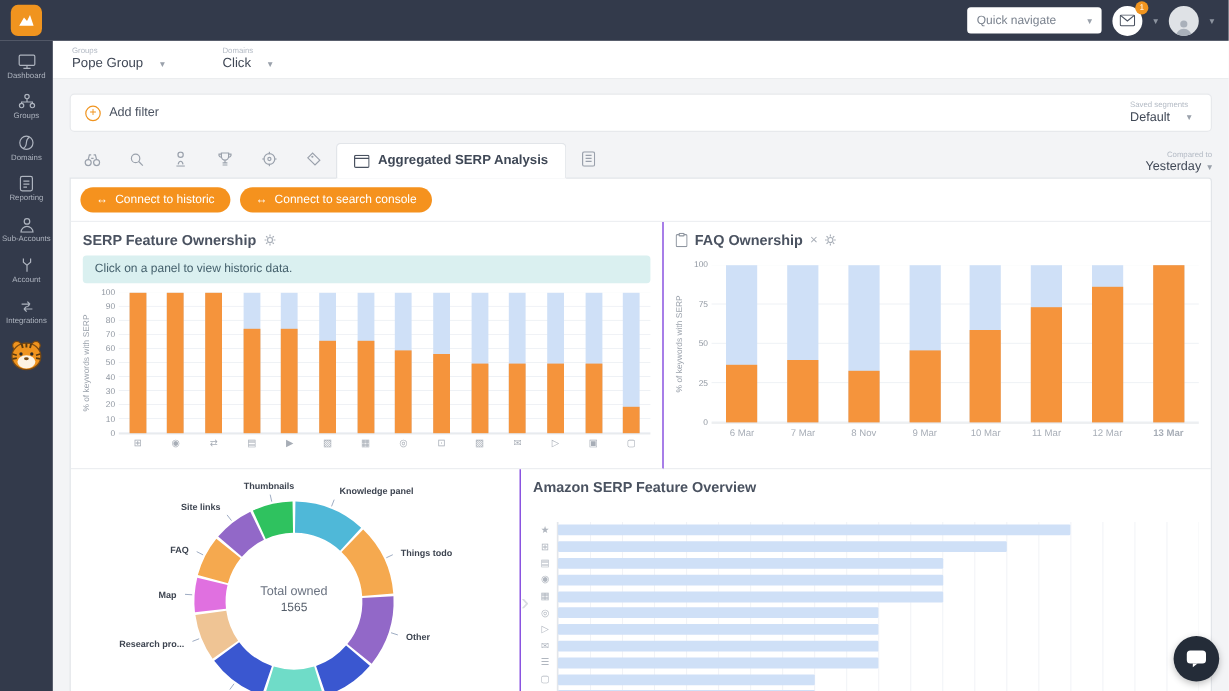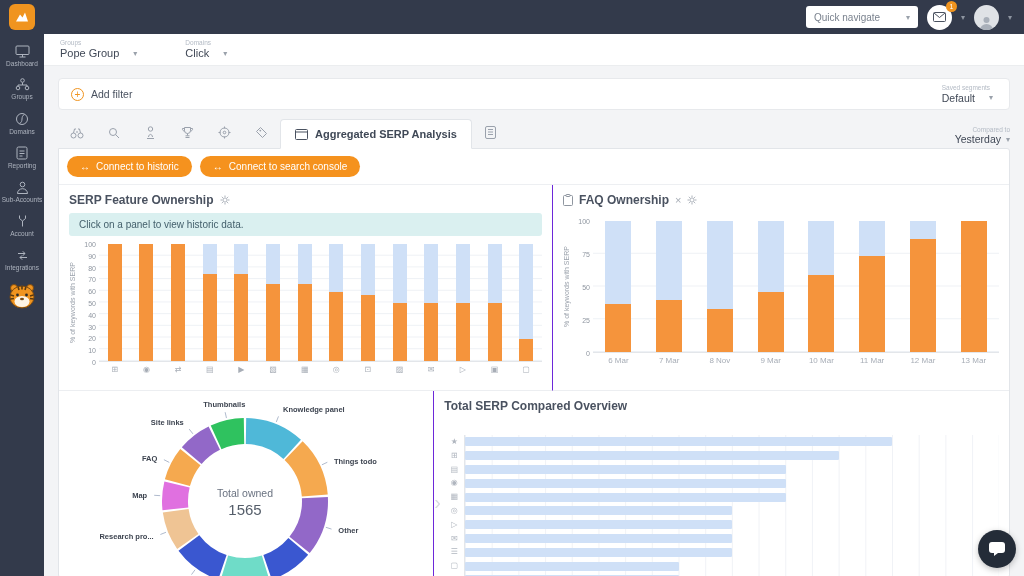--- a/index.html
+++ b/index.html
@@ -75,21 +75,21 @@
           background-image:linear-gradient(to top, #eef1f5 1px, transparent 1px); }
   .col { position:relative; height:100%; cursor:pointer; }
   .colbg,.colfg { position:absolute; bottom:0; left:0; width:100%; }
   .xlabels { display:flex; justify-content:space-around; margin-top:3px; }
   .xl { font-size:8px; color:#a7adb6; text-align:center; }
   .xl-txt { font-size:7px; color:#8f96a0; }
   
   .donut-wrap { position:relative; }
   .donut-center { position:absolute; text-align:center; width:120px; pointer-events:none; }
   .dc-label { font-size:10.5px; color:#6a7280; }
-  .dc-value { font-size:15px; color:#555e6a; margin-top:2px; }
+  .dc-value { font-size:10px; color:#555e6a; margin-top:2px; }
   
   .hbar { display:flex; margin-top:22px; }
   .hbar-icons { width:20px; }
   .hbar-icon { height:13.8px; font-size:8px; color:#b0b6bf; text-align:center; line-height:13.8px; }
   .hbar-plot { flex:1; background-image:linear-gradient(to right, #f0f2f6 1px, transparent 1px);
                background-size:5% 100%; border-left:1px solid #e3e6ea; }
   .hbar-row { height:13.8px; display:flex; align-items:center; }
   .hbar-bar { height:9px; background:#cfe0f7; border-radius:1px; cursor:pointer; }
   .carousel-next { position:absolute; left:0px; top:100px; color:#d8dbe0; font-size:20px; cursor:pointer; }
   
@@ -469,21 +469,21 @@
                 </div>
               </div>
             <div class="xlabels xl-txt">
                 <div class="xl" style="width: 34px;">6 Mar</div>
                 <div class="xl" style="width: 34px;">7 Mar</div>
                 <div class="xl" style="width: 34px;">8 Nov</div>
                 <div class="xl" style="width: 34px;">9 Mar</div>
                 <div class="xl" style="width: 34px;">10 Mar</div>
                 <div class="xl" style="width: 34px;">11 Mar</div>
                 <div class="xl" style="width: 34px;">12 Mar</div>
-                <div class="xl" style="width: 34px;">13 Mar</div>
+                <div class="xl" style="width: 34px; font-weight: bold;">13 Mar</div>
               </div>
           </div>
         </div>
       </div>
 
       <div class="card cardC">
         <div class="donut-wrap" id="donutWrap">
           <svg id="donutSvg" width="352" height="200" viewBox="0 0 352 200">
               <path d="M 177.0 32.0 A 70 70 0 0 1 223.2 50.3" fill="none" stroke="#4fb8d8" stroke-width="26"></path>
               <line x1="207.2905869781976" y1="22.968998699498627" x2="209.4993342943057" y2="17.390339784169115" stroke="#9aa8c0" stroke-width="0.8"></line>
@@ -518,21 +518,21 @@
           <div class="donut-center" id="donutCenter" style="left: 116px; top: 88px;">
             <div class="dc-label">Total owned</div>
             <div class="dc-value">1565</div>
           </div>
         </div>
       </div>
 
       <div class="card cardD">
         <span class="carousel-next">›</span>
         <div class="card-title">
-          <span>Total SERP Compared Overview</span>
+          <span>Amazon SERP Feature Overview</span>
         </div>
         <div class="hbar" id="chartD">
           <div class="hbar-icons">
               <div class="hbar-icon">★</div>
               <div class="hbar-icon">⊞</div>
               <div class="hbar-icon">▤</div>
               <div class="hbar-icon">◉</div>
               <div class="hbar-icon">▦</div>
               <div class="hbar-icon">◎</div>
               <div class="hbar-icon">▷</div>

